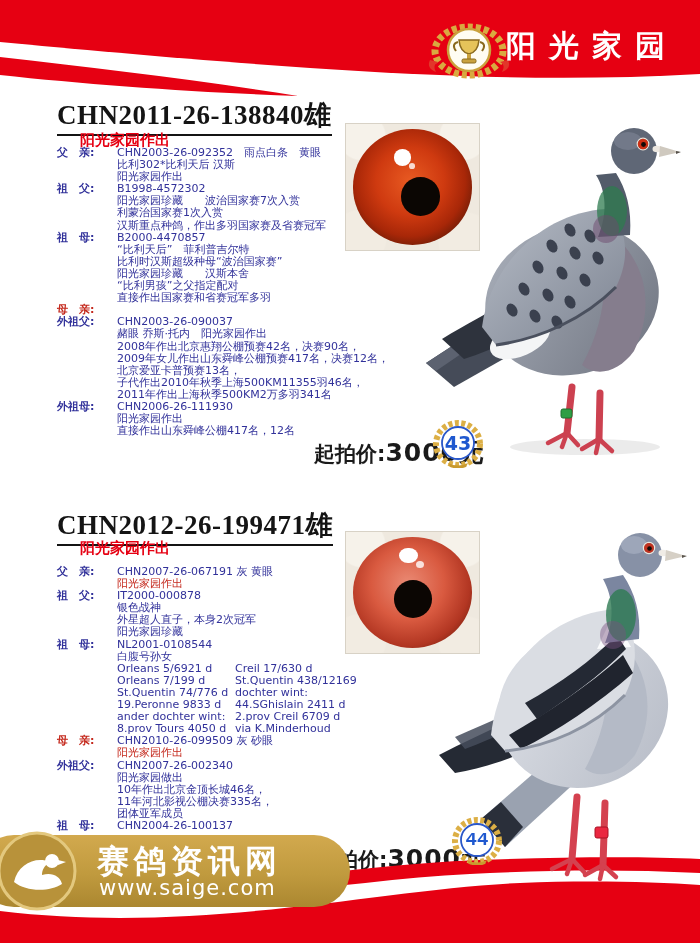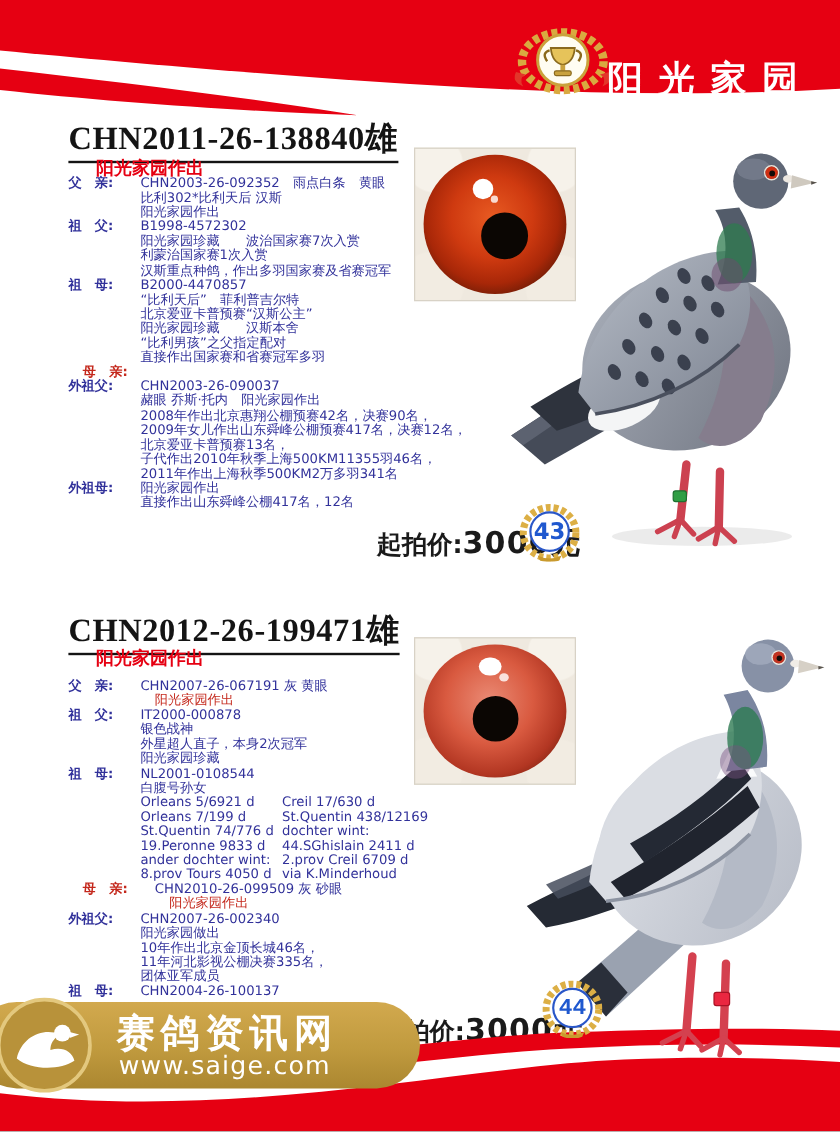--- a/index.html
+++ b/index.html
@@ -2,37 +2,37 @@
 <html><head>
 <meta charset="utf-8">
 <style>
   html,body{margin:0;padding:0;background:#888;}
   .page{position:relative;width:700px;height:943px;background:#fff;overflow:hidden;
         font-family:"DejaVu Sans",sans-serif;}
   .abs{position:absolute;}
 
   
   .hdr-svg{left:0;top:0;z-index:5;}
-  .brand{left:506px;top:46px;z-index:7;color:#fff;font-size:30px;font-weight:bold;
+  .brand{left:506px;top:26px;z-index:7;color:#fff;font-size:30px;font-weight:bold;
          letter-spacing:13px;white-space:nowrap;}
   .logo{left:424px;top:20px;z-index:7;}
 
   
   .title{font-family:"Liberation Serif",serif;font-weight:bold;font-size:27px;color:#141414;
          border-bottom:2.5px solid #141414;padding-bottom:1px;letter-spacing:.5px;
          white-space:nowrap;z-index:15;}
   .bredby{color:#e60012;font-weight:bold;font-size:15px;z-index:15;white-space:nowrap;}
 
   
   .ped{width:350px;font-size:11px;line-height:12.1px;color:#31319a;z-index:15;}
   .ped-row{display:flex;}
   .ped-label{flex:0 0 60px;font-weight:bold;white-space:pre;}
   .ped-lines{flex:1;}
   .ped-line{white-space:pre;}
-  .red{color:#c4281c;margin-left:12px;}
+  .red{color:#c4281c;}
   .c1{display:inline-block;width:118px;}
 
   
   .eye{z-index:12;background:
         radial-gradient(circle at 12% 10%,#f6f2ea 0 14%,rgba(246,242,234,0) 15%),
         radial-gradient(circle at 88% 10%,#f6f2ea 0 14%,rgba(246,242,234,0) 15%),
         radial-gradient(circle at 10% 90%,#f2ece2 0 16%,rgba(242,236,226,0) 17%),
         radial-gradient(circle at 90% 92%,#f2ece2 0 16%,rgba(242,236,226,0) 17%),#efe9df;
        border:1px solid #d8d2c6;}
   .ball{position:absolute;left:5%;top:4%;width:90%;height:92%;border-radius:50%;}
@@ -105,21 +105,21 @@
           <div class="ped-line">阳光家园珍藏　　波治国家赛7次入赏</div>
           <div class="ped-line">利蒙治国家赛1次入赏</div>
           <div class="ped-line">汉斯重点种鸽，作出多羽国家赛及省赛冠军</div>
         </div>
       </div>
       <div class="ped-row">
         <span class="ped-label">祖　母:</span>
         <div class="ped-lines">
           <div class="ped-line">B2000-4470857</div>
           <div class="ped-line">“比利天后”　菲利普吉尔特</div>
-          <div class="ped-line">北京爱亚卡普预赛“汉斯公主”</div>
+          <div class="ped-line">比利时汉斯超级种母“波治国家赛”</div>
           <div class="ped-line">阳光家园珍藏　　汉斯本舍</div>
           <div class="ped-line">“比利男孩”之父指定配对</div>
           <div class="ped-line">直接作出国家赛和省赛冠军多羽</div>
         </div>
       </div>
       <div class="ped-row">
         <span class="ped-label red">母　亲:</span>
       </div>
       <div class="ped-row">
         <span class="ped-label">外祖父:</span>
@@ -129,20 +129,21 @@
           <div class="ped-line">2008年作出北京惠翔公棚预赛42名，决赛90名，</div>
           <div class="ped-line">2009年女儿作出山东舜峰公棚预赛417名，决赛12名，</div>
           <div class="ped-line">北京爱亚卡普预赛13名，</div>
           <div class="ped-line">子代作出2010年秋季上海500KM11355羽46名，</div>
           <div class="ped-line">2011年作出上海秋季500KM2万多羽341名</div>
         </div>
       </div>
       <div class="ped-row">
         <span class="ped-label">外祖母:</span>
         <div class="ped-lines">
+          <div class="ped-line">CHN2006-26-111930</div>
           <div class="ped-line">阳光家园作出</div>
           <div class="ped-line">直接作出山东舜峰公棚417名，12名</div>
         </div>
       </div>
     </div>
 
   <div class="abs eye eye1" style="left:345px;top:123px;width:133px;height:126px;">
     <div class="ball"></div>
     <div class="pupil" style="left:41%;top:42%;width:30%;height:31%;"></div>
     <div class="hl" style="left:36%;top:20%;width:13%;height:13%;"></div>

